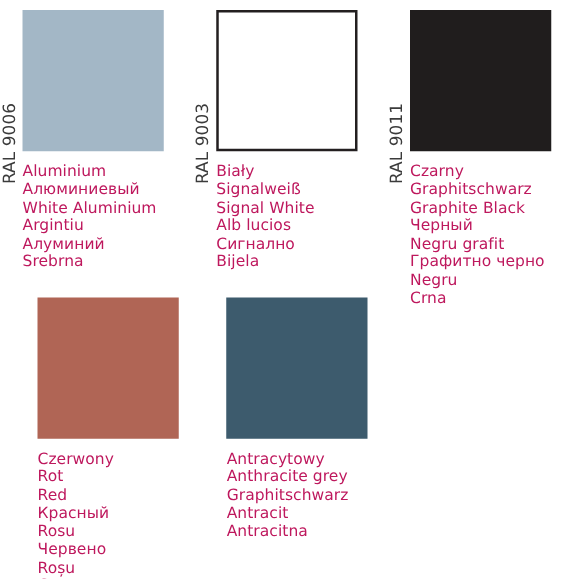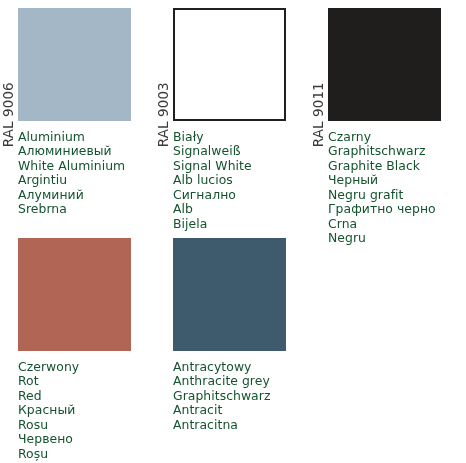--- a/index.html
+++ b/index.html
@@ -23,21 +23,21 @@
     height: 463px;
   }
 
   .swatch-row {
     display: flex;
     width: 466px;
     box-sizing: border-box;
   }
 
   .row-top    { height: 230px; }
-  .row-bottom { height: 233px; }
+  .row-bottom { height: 233px; padding-left: 12px; }
 
   .swatch-cell {
     width: 155px;
     box-sizing: border-box;
     display: flex;
     flex-direction: row;
     align-items: flex-start;
     position: relative;
   }
 
@@ -85,21 +85,21 @@
     border: 2px solid #231f20;
     background: #ffffff;
   }
 
   .name-list {
     margin-top: 9px;
     padding: 0;
     list-style: none;
     font-size: 12.4px;
     line-height: 1.165;
-    color: #14532d;
+    color: #be185d;
     letter-spacing: 0.05px;
   }
 
   .name-list li {
     white-space: nowrap;
   }
 </style>
 </head>
 <body style="background-color: rgb(255, 255, 255);">
 
@@ -129,41 +129,40 @@
         <span class="ral-code">RAL 9003</span>
       </div>
       <div class="cell-body">
         <div class="chip bordered" style="background-color: rgb(255, 255, 255);"></div>
         <ul class="name-list">
           <li>Biały</li>
           <li>Signalweiß</li>
           <li>Signal White</li>
           <li>Alb lucios</li>
           <li>Сигнално</li>
-          <li>Alb</li>
           <li>Bijela</li>
         </ul>
       </div>
     </div>
 
     <div class="swatch-cell">
       <div class="ral-gutter">
         <span class="ral-code">RAL 9011</span>
       </div>
       <div class="cell-body">
         <div class="chip" style="background-color: rgb(32, 29, 29);"></div>
         <ul class="name-list">
           <li>Czarny</li>
           <li>Graphitschwarz</li>
           <li>Graphite Black</li>
           <li>Черный</li>
           <li>Negru grafit</li>
           <li>Графитно черно</li>
+          <li>Negru</li>
           <li>Crna</li>
-          <li>Negru</li>
         </ul>
       </div>
     </div>
 
   </div>
 
   <div class="swatch-row row-bottom">
 
     <div class="swatch-cell">
       <div class="no-gutter"></div>

